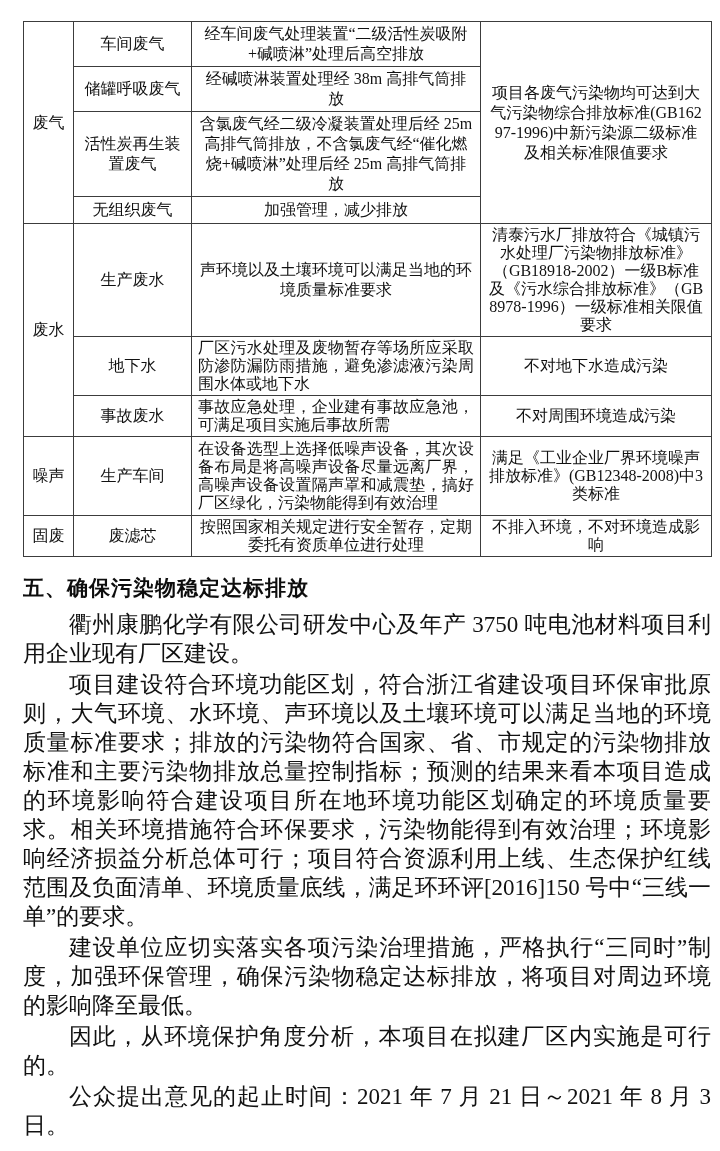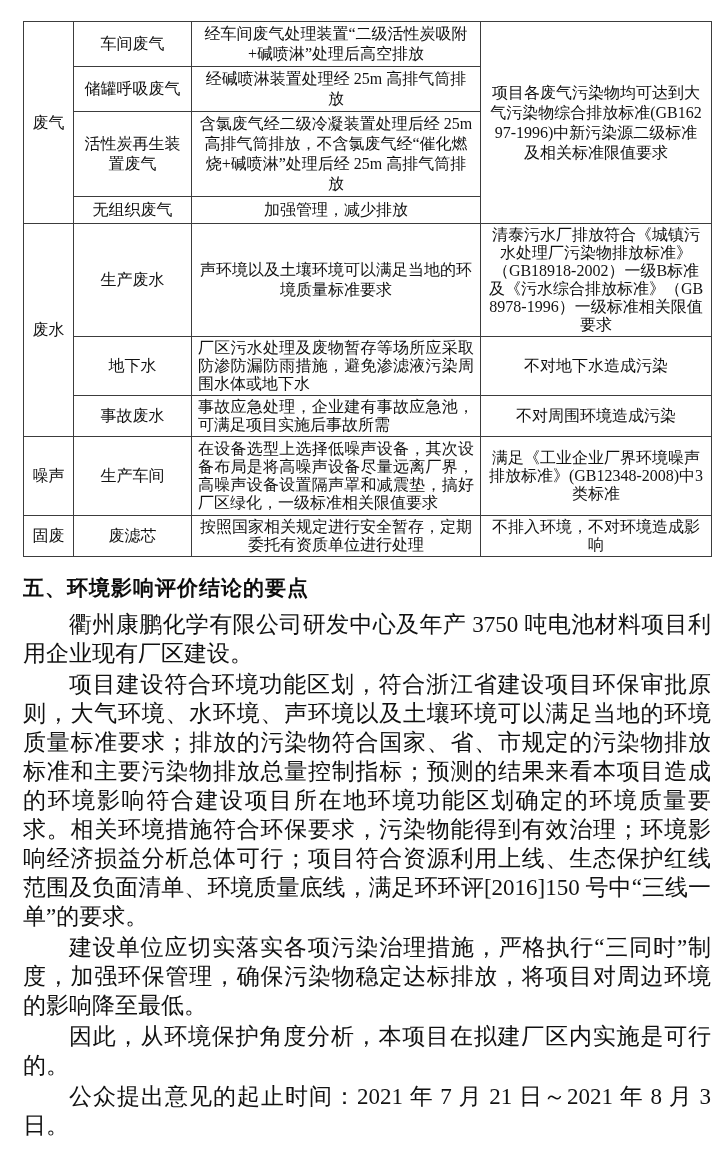--- a/index.html
+++ b/index.html
@@ -77,21 +77,21 @@
     </colgroup>
     <tbody>
       <tr class="r1">
         <td rowspan="4">废气</td>
         <td>车间废气</td>
         <td>经车间废气处理装置“二级活性炭吸附+碱喷淋”处理后高空排放</td>
         <td rowspan="4">项目各废气污染物均可达到大气污染物综合排放标准(GB16297-1996)中新污染源二级标准及相关标准限值要求</td>
       </tr>
       <tr class="r2">
         <td>储罐呼吸废气</td>
-        <td>经碱喷淋装置处理经 25m 高排气筒排放</td>
+        <td>经碱喷淋装置处理经 38m 高排气筒排放</td>
       </tr>
       <tr class="r3">
         <td>活性炭再生装置废气</td>
         <td>含氯废气经二级冷凝装置处理后经 25m 高排气筒排放，不含氯废气经“催化燃烧+碱喷淋”处理后经 25m 高排气筒排放</td>
       </tr>
       <tr class="r4">
         <td>无组织废气</td>
         <td>加强管理，减少排放</td>
       </tr>
 
@@ -108,35 +108,35 @@
       </tr>
       <tr class="r7">
         <td>事故废水</td>
         <td class="lh-s cell-justify">事故应急处理，企业建有事故应急池，可满足项目实施后事故所需</td>
         <td class="lh-s">不对周围环境造成污染</td>
       </tr>
 
       <tr class="r8">
         <td>噪声</td>
         <td>生产车间</td>
-        <td class="lh-s cell-justify">在设备选型上选择低噪声设备，其次设备布局是将高噪声设备尽量远离厂界，高噪声设备设置隔声罩和减震垫，搞好厂区绿化，一级标准相关限值要求</td>
+        <td class="lh-s cell-justify">在设备选型上选择低噪声设备，其次设备布局是将高噪声设备尽量远离厂界，高噪声设备设置隔声罩和减震垫，搞好厂区绿化，污染物能得到有效治理</td>
         <td class="lh-s">满足《工业企业厂界环境噪声排放标准》(GB12348-2008)中3类标准</td>
       </tr>
 
       <tr class="r9">
         <td>固废</td>
         <td>废滤芯</td>
         <td class="lh-s">按照国家相关规定进行安全暂存，定期委托有资质单位进行处理</td>
         <td class="lh-s">不排入环境，不对环境造成影响</td>
       </tr>
     </tbody>
   </table>
 
   <div class="section">
-    <h2>五、环境影响评价结论的要点</h2>
+    <h2>五、确保污染物稳定达标排放</h2>
     <p>衢州康鹏化学有限公司研发中心及年产 3750 吨电池材料项目利用企业现有厂区建设。</p>
     <p>项目建设符合环境功能区划，符合浙江省建设项目环保审批原则，大气环境、水环境、声环境以及土壤环境可以满足当地的环境质量标准要求；排放的污染物符合国家、省、市规定的污染物排放标准和主要污染物排放总量控制指标；预测的结果来看本项目造成的环境影响符合建设项目所在地环境功能区划确定的环境质量要求。相关环境措施符合环保要求，污染物能得到有效治理；环境影响经济损益分析总体可行；项目符合资源利用上线、生态保护红线范围及负面清单、环境质量底线，满足环环评[2016]150 号中“三线一单”的要求。</p>
     <p>建设单位应切实落实各项污染治理措施，严格执行“三同时”制度，加强环保管理，确保污染物稳定达标排放，将项目对周边环境的影响降至最低。</p>
     <p>因此，从环境保护角度分析，本项目在拟建厂区内实施是可行的。</p>
   </div>
 
   <div class="section">
     <p>公众提出意见的起止时间：2021 年 7 月 21 日～2021 年 8 月 3 日。</p>
   </div>
 

